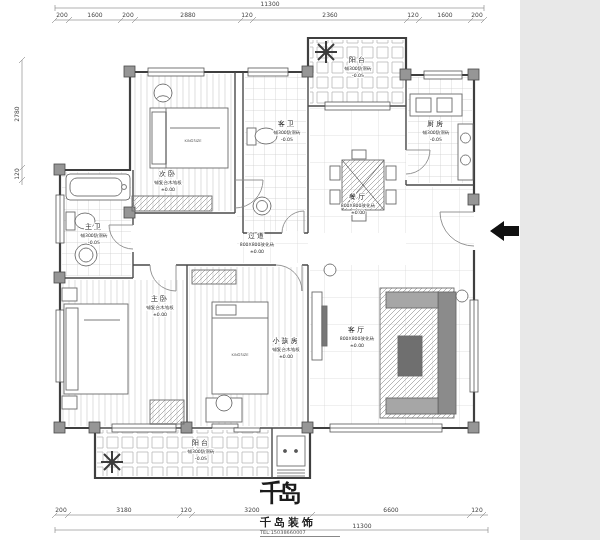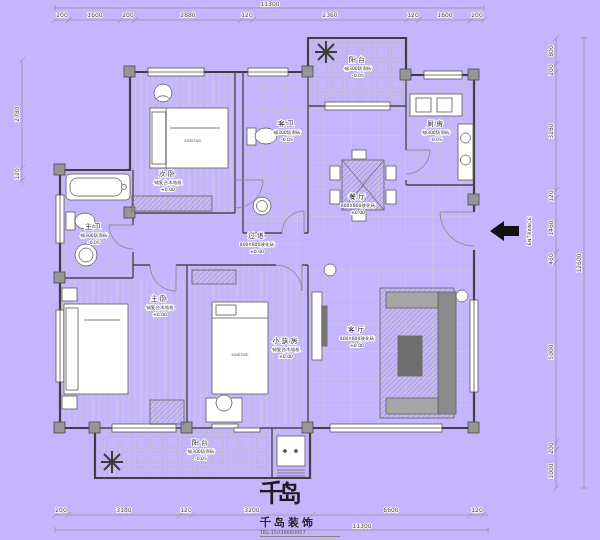--- a/index.html
+++ b/index.html
@@ -1,16 +1,16 @@
 <!DOCTYPE html>
 <html><head>
 <meta charset="utf-8">
 <style>
   html,body{margin:0;padding:0;background:#e8e8e8;}
-  .sheet{position:relative;width:600px;height:540px;background:#c4b5fd;overflow:hidden;
+  .sheet{position:relative;width:520px;height:540px;background:#ffffff;overflow:hidden;
          font-family:"DejaVu Sans",sans-serif;}
   svg{position:absolute;left:0;top:0;}
   svg text{paint-order:stroke;stroke:#ffffff;stroke-width:2px;fill:#222;
            font-family:"DejaVu Sans",sans-serif;}
   svg text.dim{font-size:6px;fill:#444;stroke-width:1.5px;}
   svg text.rname{font-size:7px;letter-spacing:2px;fill:#1a1a1a;}
   svg text.rsub{font-size:4.6px;fill:#333;}
   svg text.tiny{font-size:3.6px;fill:#555;}
   svg text.entr{font-size:4.6px;letter-spacing:0.5px;fill:#111;}
   .logo{position:absolute;left:260px;top:481px;width:80px;text-align:left;line-height:1;}

